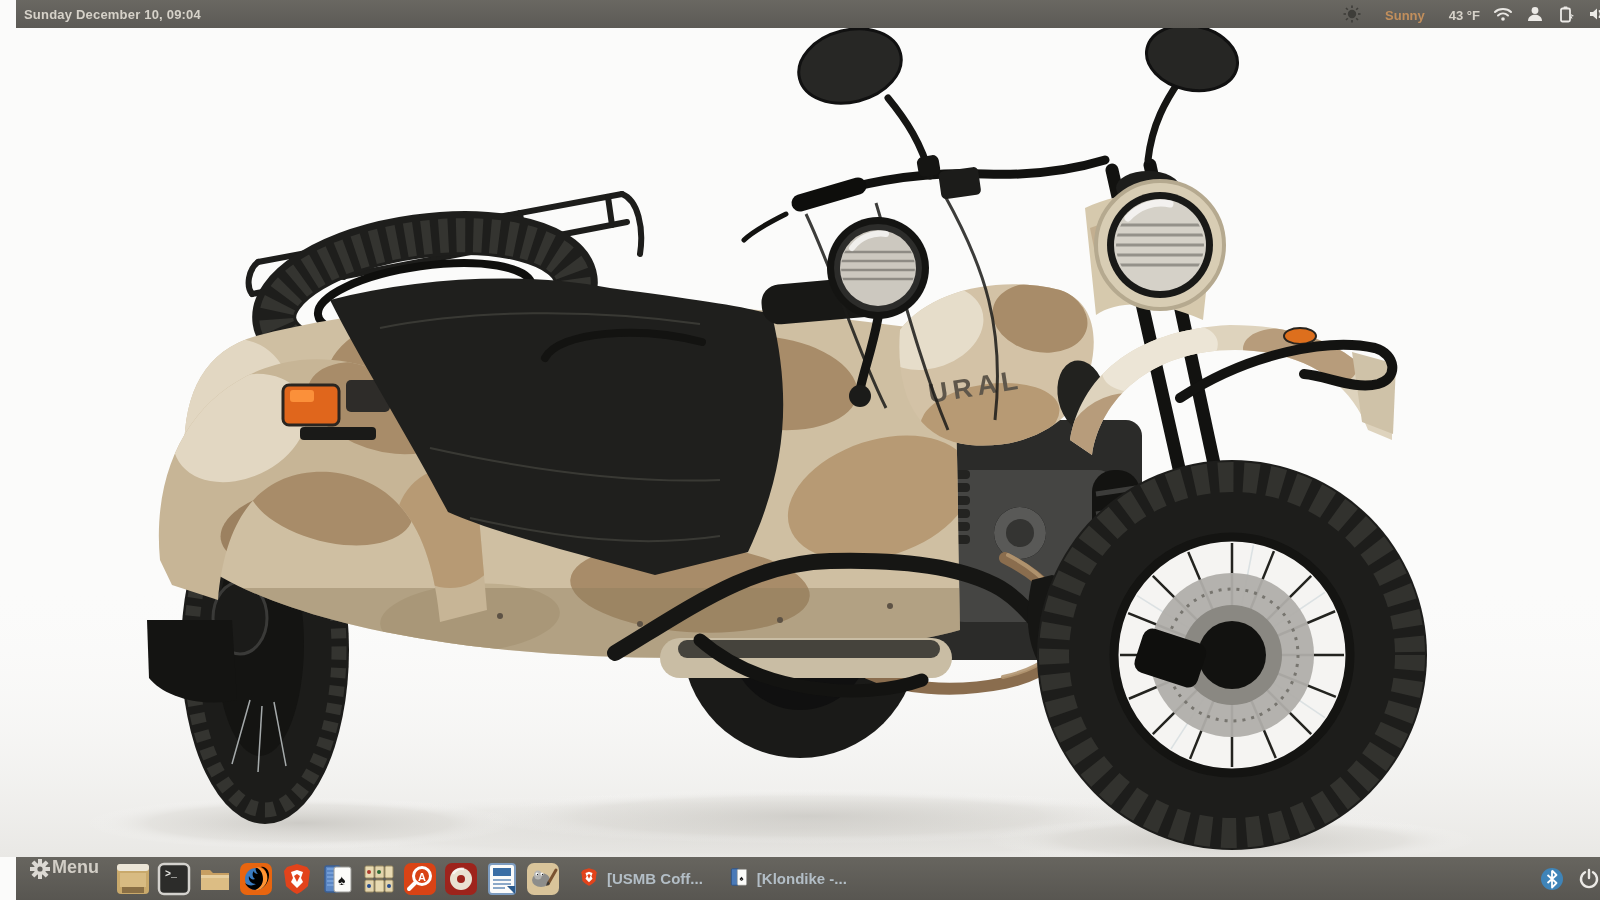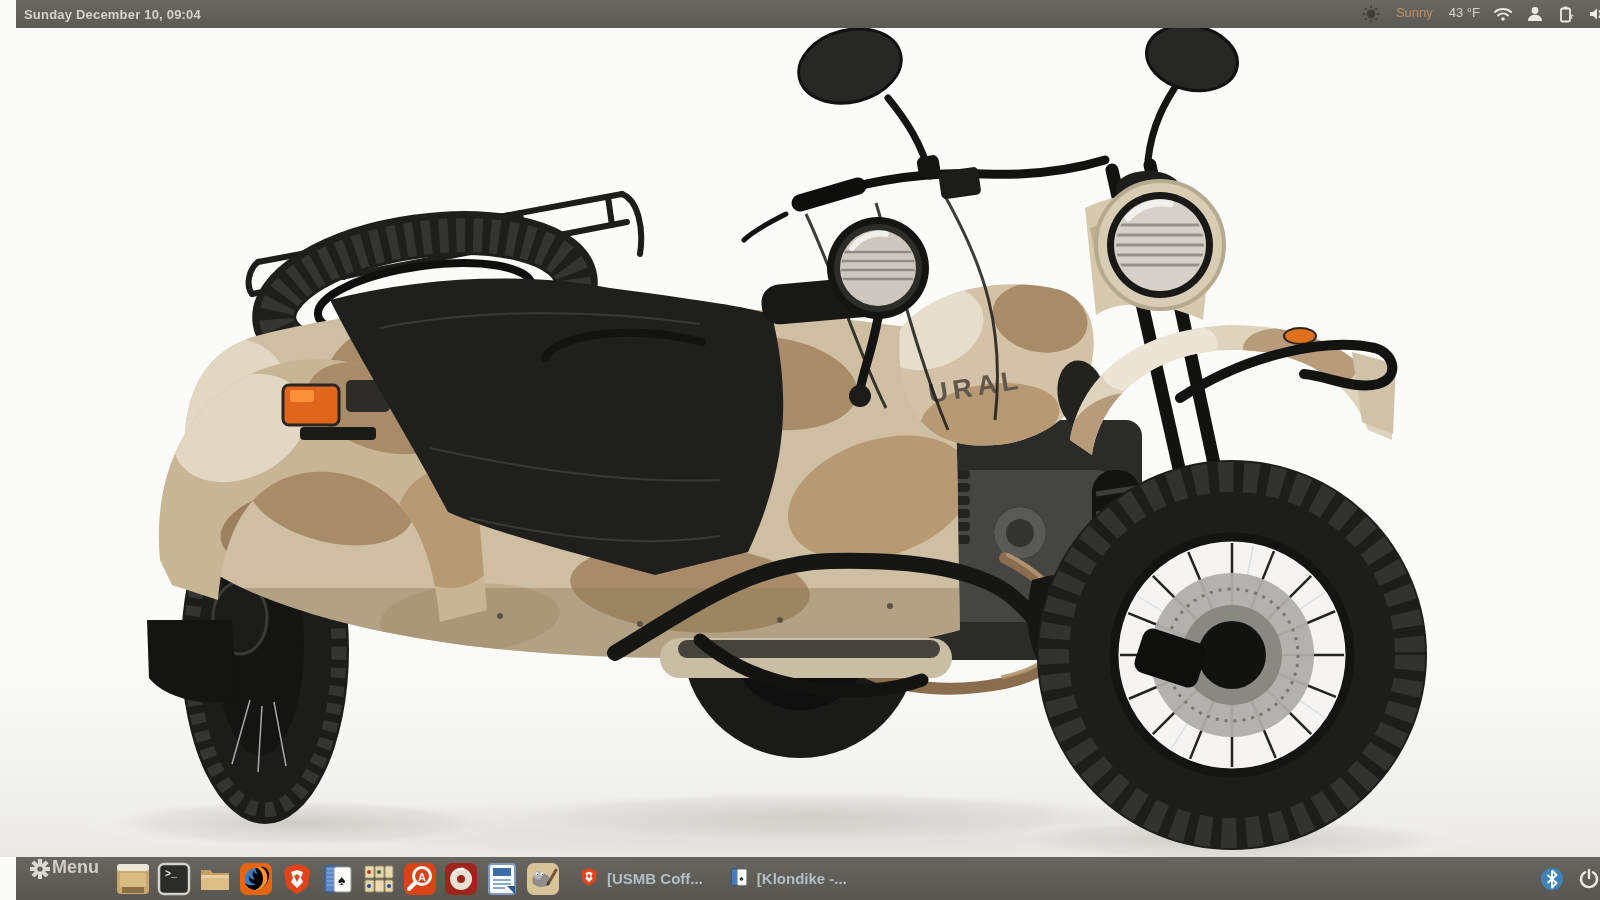--- a/index.html
+++ b/index.html
@@ -8,21 +8,21 @@
 
   
   .panel { position:absolute; left:16px; width:1600px; display:flex; align-items:center;
     background:linear-gradient(#6a6862,#5c5a55); color:#d8d4cc; }
   #top-panel { top:0; height:28px; font-size:13px; padding:0 8px; z-index:10; }
   #bottom-panel { bottom:0; height:43px; font-size:15px; padding:0 10px; z-index:10;
     background:linear-gradient(#67655f,#585651); }
 
   #clock { font-weight:bold; color:#d6d2c9; letter-spacing:.2px; }
   #top-right { margin-left:auto; display:flex; align-items:center; gap:13px; }
-  .weather-wrap { display:flex; align-items:flex-start; gap:16px; font-weight:normal; }
+  .weather-wrap { display:flex; align-items:flex-end; gap:24px; font-weight:bold; }
   #weather-condition { color:#c28f5c; }
   #weather-temp { color:#d6d2c9; }
   .tray-icon { display:flex; align-items:center; justify-content:center; }
 
   
   #menu-button { display:flex; align-items:flex-start; gap:0; padding:0 8px 15px 2px; height:100%; cursor:default; }
   #menu-label { font-size:18px; font-weight:bold; color:#d2cec6; }
   #launchers { display:flex; align-items:center; gap:5px; margin-left:8px; }
   .launcher { width:36px; height:36px; display:flex; align-items:center; justify-content:center; border-radius:4px; }
   #taskbar { display:flex; align-items:flex-end; gap:26px; margin-left:18px; }

